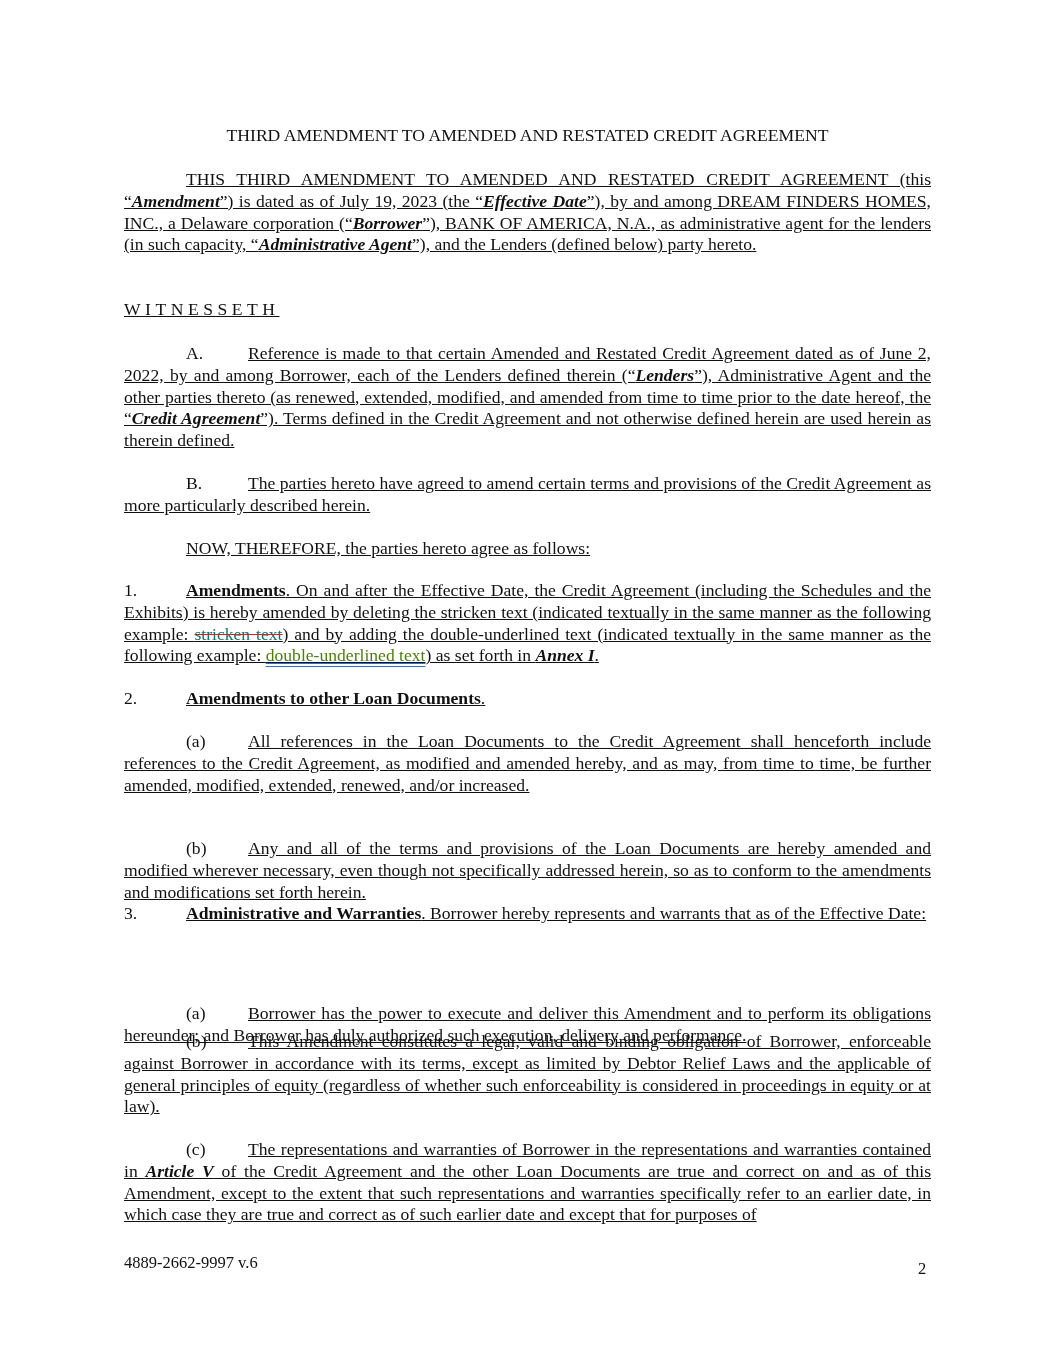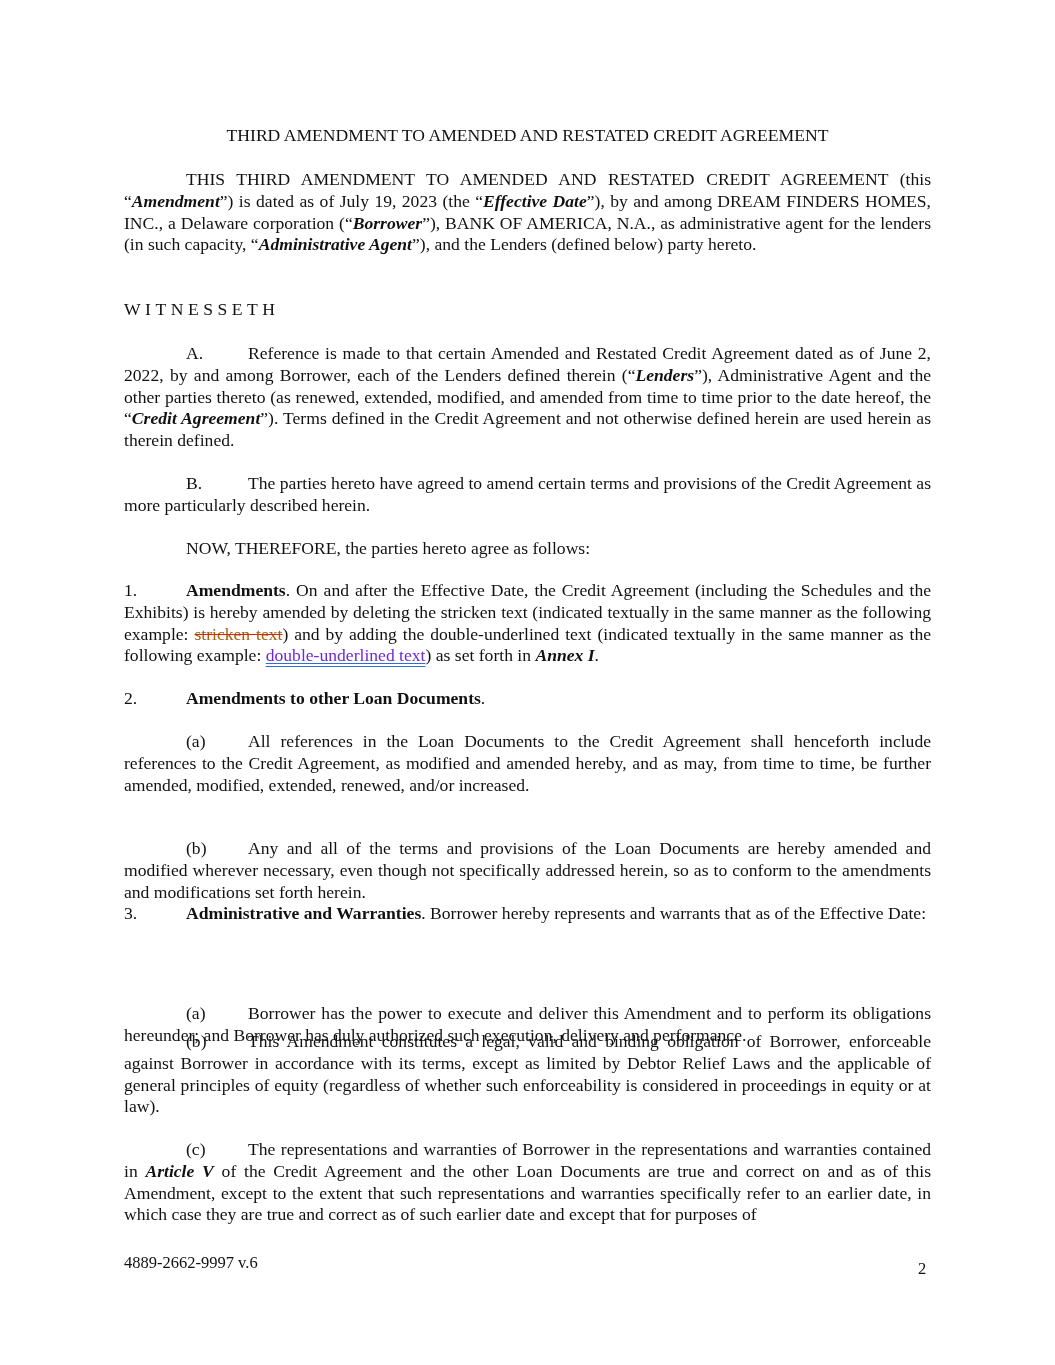--- a/index.html
+++ b/index.html
@@ -6,29 +6,29 @@
   body { width: 1055px; height: 1365px; position: relative; overflow: hidden; }
   .page {
     position: absolute; left: 124px; top: 0; width: 807px;
     font-family: "Liberation Serif", "DejaVu Serif", serif;
     font-size: 17.6px; line-height: 21.8px; color: #111111;
   }
   .title {
     position: absolute; left: 0; top: 125px; width: 807px;
     text-align: center; font-weight: normal; font-size: 17.6px;
   }
-  .para { position: absolute; left: 0; width: 807px; text-align: justify; margin: 0; }
+  .para { position: absolute; left: 0; width: 807px; text-align: justify; margin: 0; text-decoration: underline; }
   .indent { text-indent: 62px; }
   .tab { display: inline-block; width: 62px; text-indent: 0; }
   .tab-num { display: inline-block; width: 62px; }
   .center { letter-spacing: 4.5px; }
   .bi { font-weight: bold; font-style: italic; }
   .b { font-weight: bold; }
-  .strike { color: #a16207; text-decoration: line-through; text-decoration-color: #e02020; }
-  .dbl { color: #6d28d9; text-decoration: underline double; text-decoration-color: #2a6fd6; text-underline-offset: 2px; }
+  .strike { color: #0f766e; text-decoration: line-through; text-decoration-color: #e02020; }
+  .dbl { color: #4d7c0f; text-decoration: underline double; text-decoration-color: #2a6fd6; text-underline-offset: 2px; }
   .footer-left { position: absolute; left: 124px; top: 1253px; font-family: "Liberation Serif", serif; font-size: 16.5px; color: #111; }
   .footer-right { position: absolute; left: 918px; top: 1259px; font-family: "Liberation Serif", serif; font-size: 16.5px; color: #111; }
 </style>
 </head>
 <body>
 
 <div class="page">
 
   <div class="title">THIRD AMENDMENT TO AMENDED AND RESTATED CREDIT AGREEMENT</div>
 

